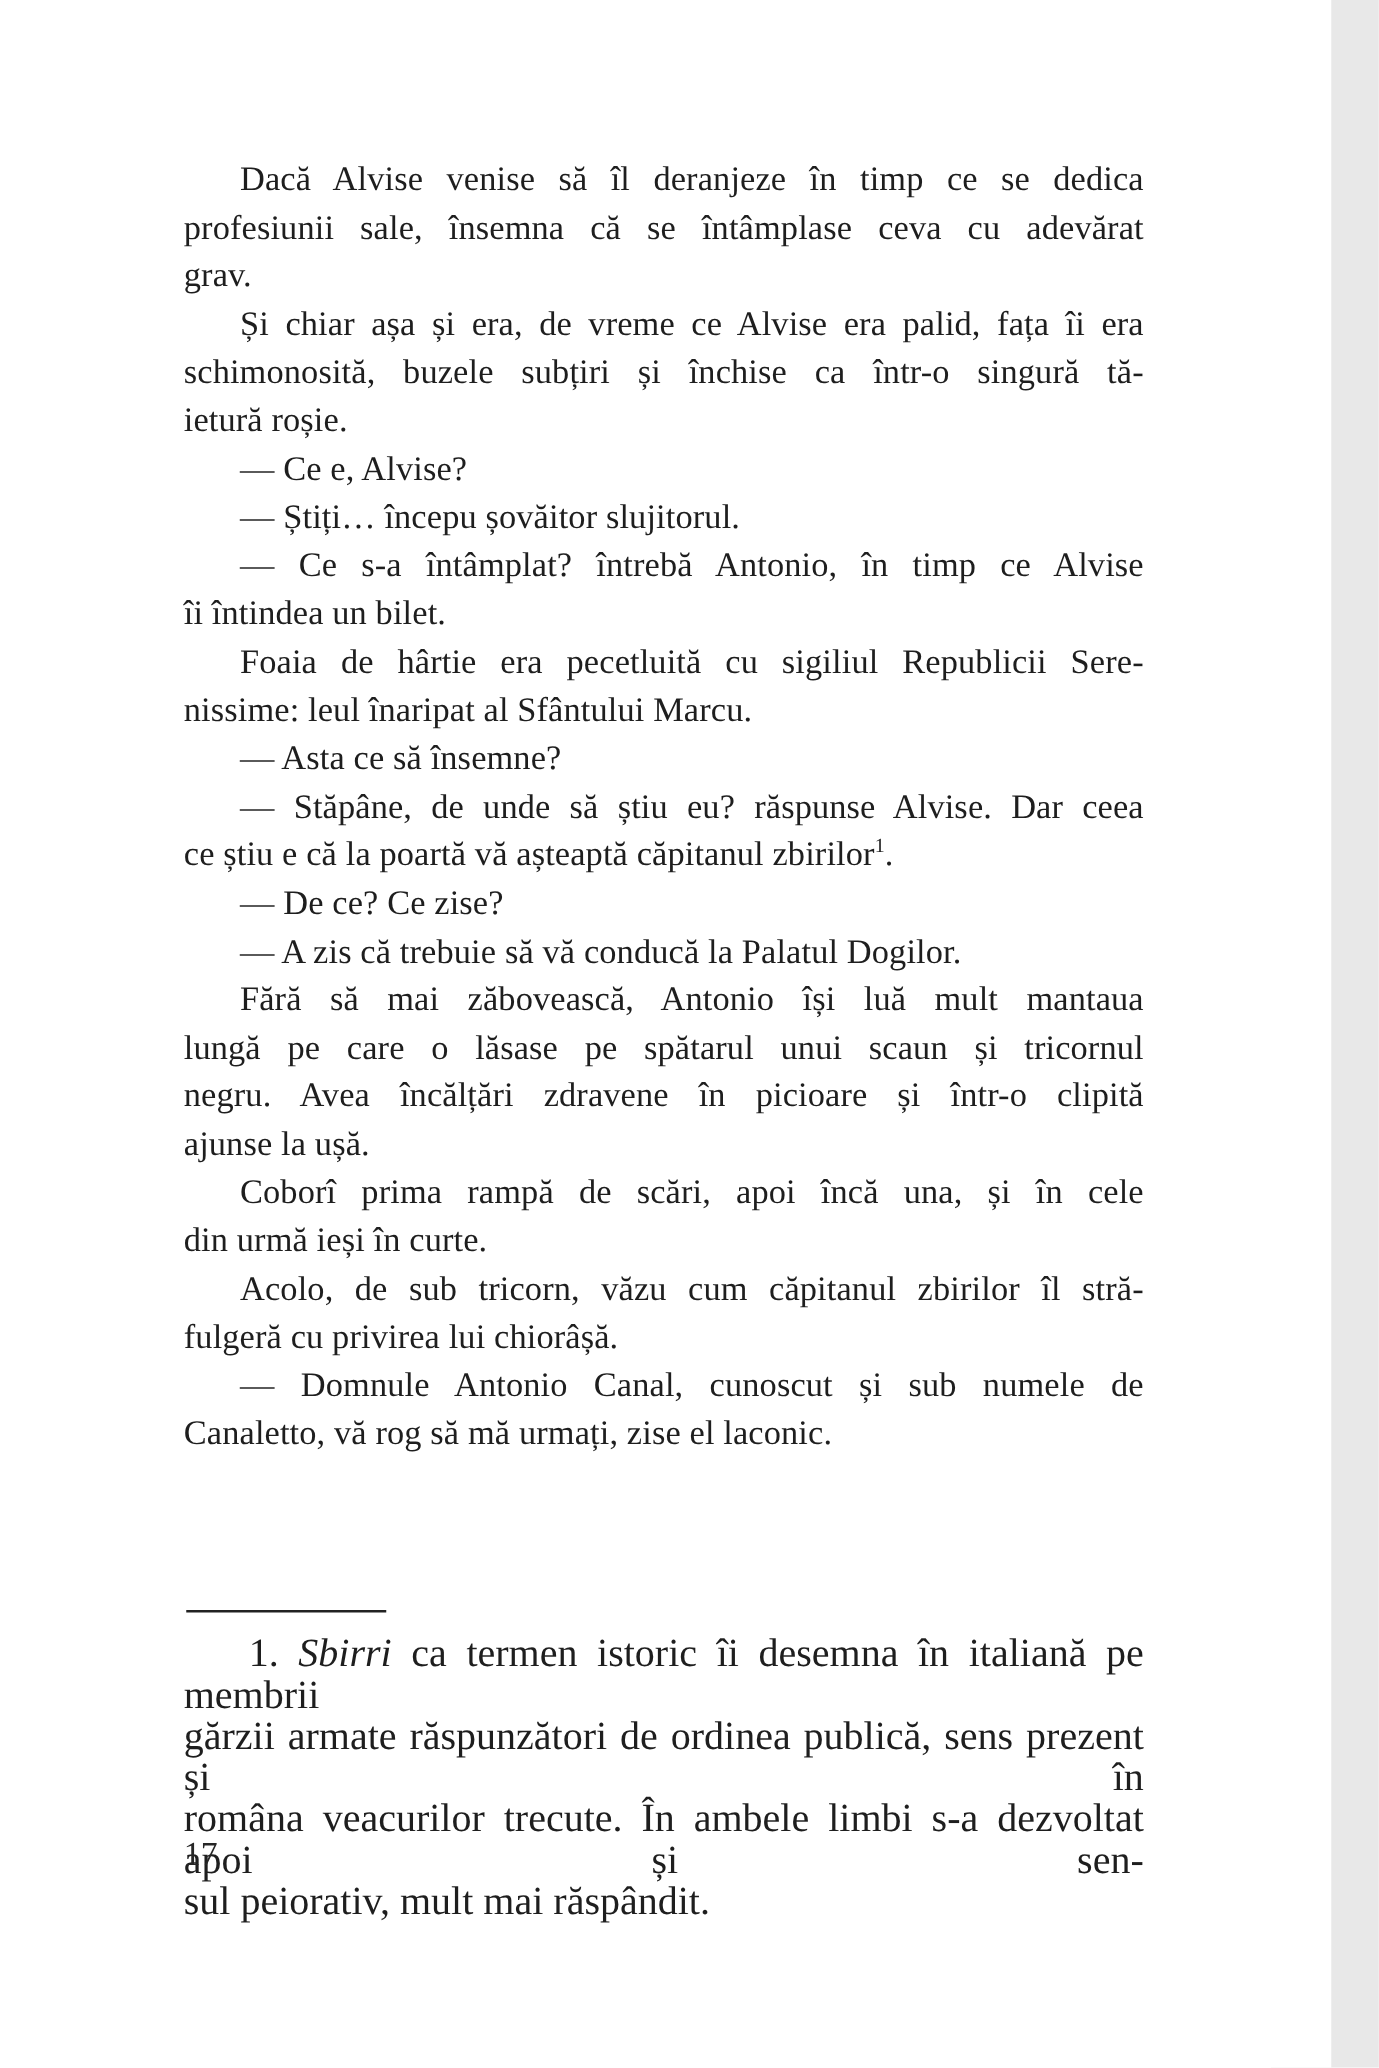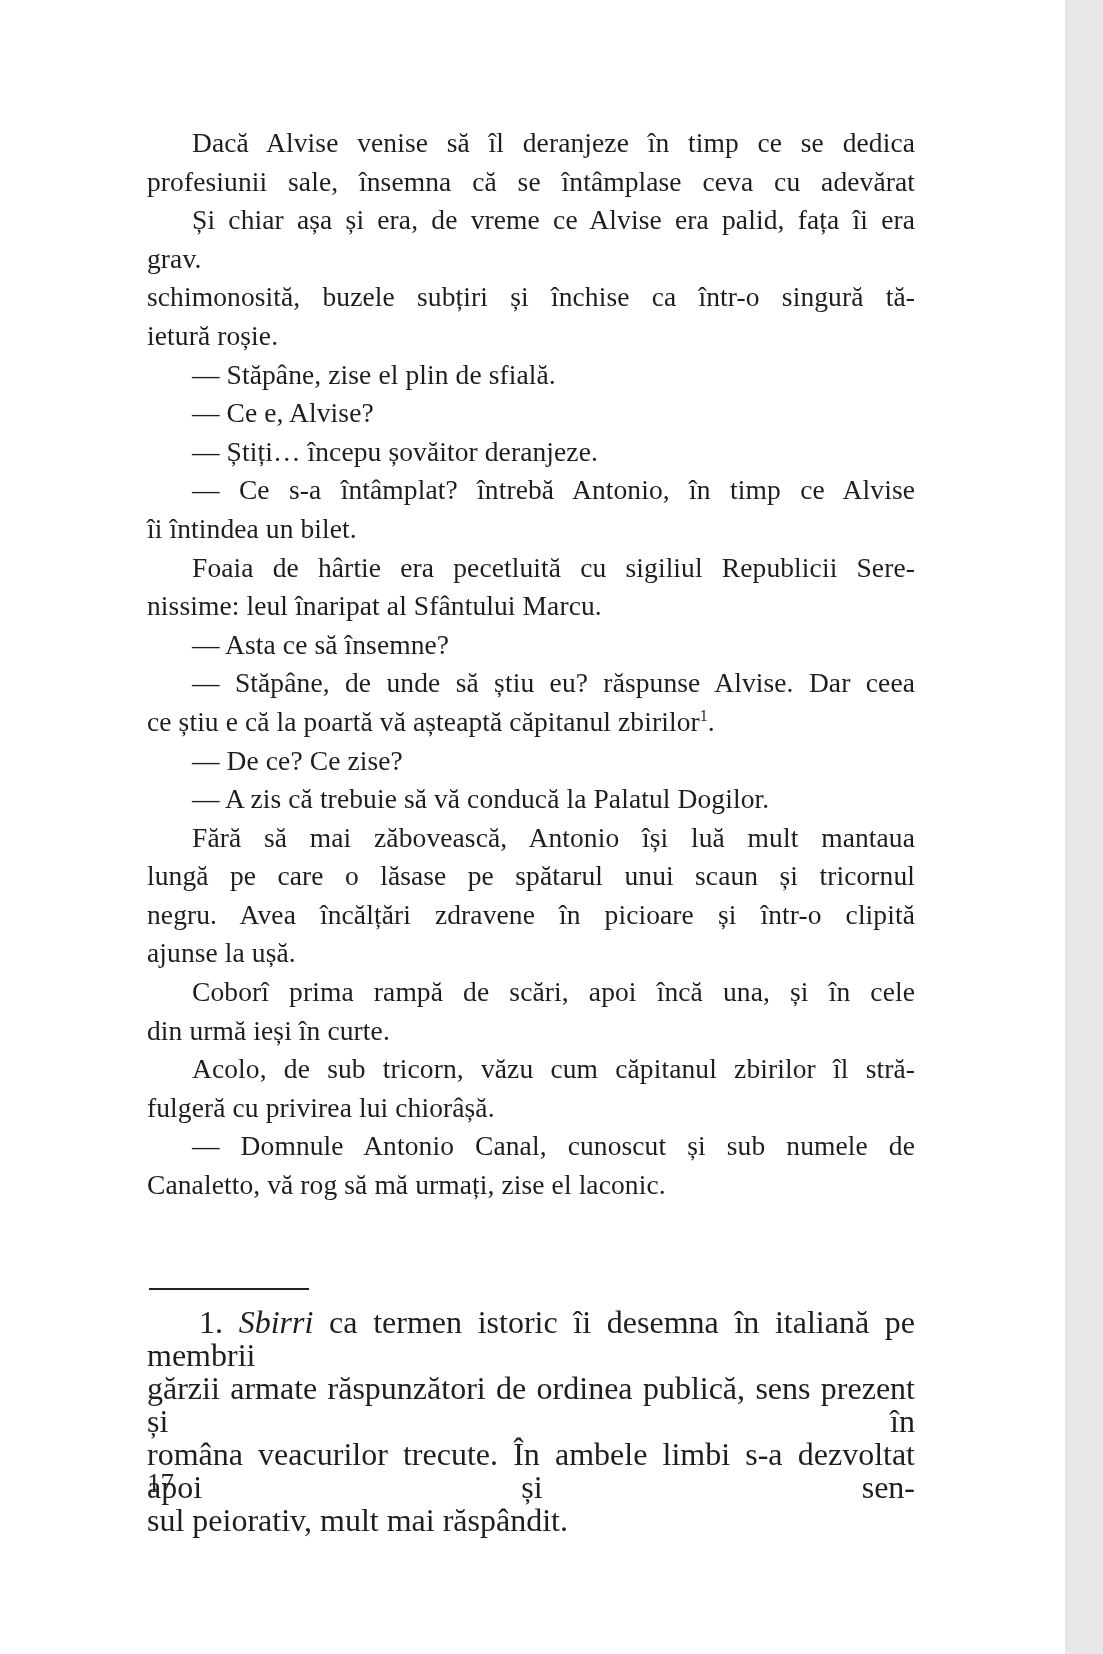--- a/index.html
+++ b/index.html
@@ -63,27 +63,26 @@
     color:#262626;
   }
 </style>
 </head>
 <body>
 
 <div class="page">
   <div class="body-text" id="body-text">
       <div class="line indent">Dacă Alvise venise să îl deranjeze în timp ce se dedica</div>
       <div class="line">profesiunii sale, însemna că se întâmplase ceva cu adevărat</div>
+      <div class="line last">grav.</div>
       <div class="line indent">Și chiar așa și era, de vreme ce Alvise era palid, fața îi era</div>
-      <div class="line last">grav.</div>
       <div class="line">schimonosită, buzele subțiri și închise ca într-o singură tă-</div>
       <div class="line last">ietură roșie.</div>
-      <div class="line indent last">— Stăpâne, zise el plin de sfială.</div>
       <div class="line indent last">— Ce e, Alvise?</div>
-      <div class="line indent last">— Știți… începu șovăitor deranjeze.</div>
+      <div class="line indent last">— Știți… începu șovăitor slujitorul.</div>
       <div class="line indent">— Ce s-a întâmplat? întrebă Antonio, în timp ce Alvise</div>
       <div class="line last">îi întindea un bilet.</div>
       <div class="line indent">Foaia de hârtie era pecetluită cu sigiliul Republicii Sere-</div>
       <div class="line last">nissime: leul înaripat al Sfântului Marcu.</div>
       <div class="line indent last">— Asta ce să însemne?</div>
       <div class="line indent">— Stăpâne, de unde să știu eu? răspunse Alvise. Dar ceea</div>
       <div class="line last">ce știu e că la poartă vă așteaptă căpitanul zbirilor<sup>1</sup>.</div>
       <div class="line indent last">— De ce? Ce zise?</div>
       <div class="line indent last">— A zis că trebuie să vă conducă la Palatul Dogilor.</div>
       <div class="line indent">Fără să mai zăbovească, Antonio își luă mult mantaua</div>

